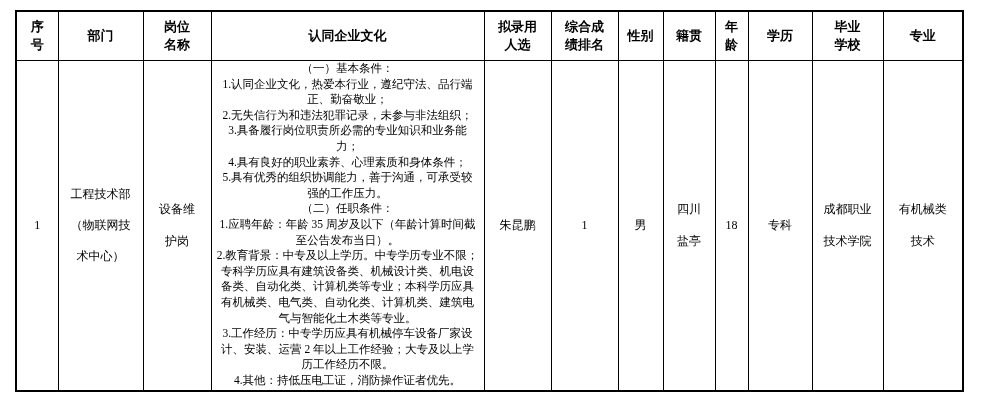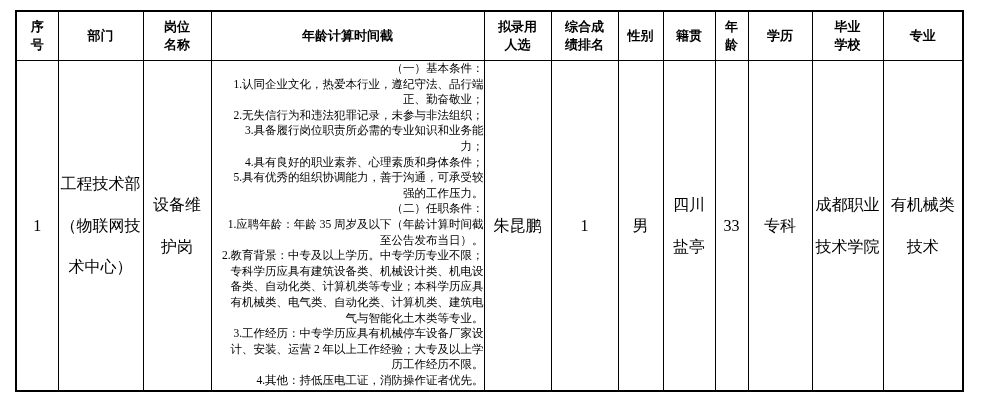--- a/index.html
+++ b/index.html
@@ -35,30 +35,30 @@
     height: 48px;
     font-size: 13px;
     font-weight: bold;
     text-align: center;
     vertical-align: middle;
     white-space: pre-line;
     line-height: 1.35;
   }
   tbody td {
     height: 329px;
-    font-size: 16px;
+    font-size: 12px;
   }
   td.c {
     text-align: center;
     vertical-align: middle;
     white-space: pre-line;
     line-height: 2.6;
   }
   td.req {
-    text-align: right;
+    text-align: center;
     vertical-align: top;
     white-space: pre-line;
     font-size: 11.5px;
     line-height: 15.6px;
     padding: 2px 2px 2px 5px;
   }
 </style>
 </head>
 <body>
 
@@ -78,21 +78,21 @@
       <col style="width:71px">
       <col style="width:80px">
     </colgroup>
     <thead>
       <tr>
         <th>序
 号</th>
         <th>部门</th>
         <th>岗位
 名称</th>
-        <th>年龄计算时间截</th>
+        <th>认同企业文化</th>
         <th>拟录用
 人选</th>
         <th>综合成
 绩排名</th>
         <th>性别</th>
         <th>籍贯</th>
         <th>年
 龄</th>
         <th>学历</th>
         <th>毕业
@@ -127,21 +127,21 @@
 气与智能化土木类等专业。
 3.工作经历：中专学历应具有机械停车设备厂家设
 计、安装、运营 2 年以上工作经验；大专及以上学
 历工作经历不限。
 4.其他：持低压电工证，消防操作证者优先。</td>
         <td class="c">朱昆鹏</td>
         <td class="c">1</td>
         <td class="c">男</td>
         <td class="c">四川
 盐亭</td>
-        <td class="c">33</td>
+        <td class="c">18</td>
         <td class="c">专科</td>
         <td class="c">成都职业
 技术学院</td>
         <td class="c">有机械类
 技术</td>
       </tr>
     </tbody>
   </table>
 </div>
 

